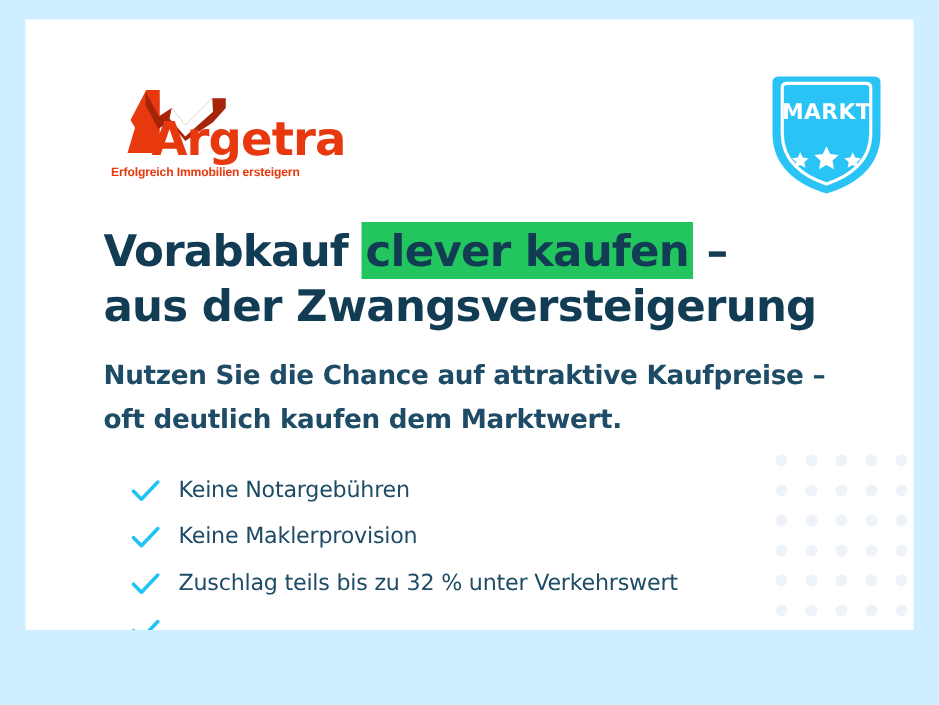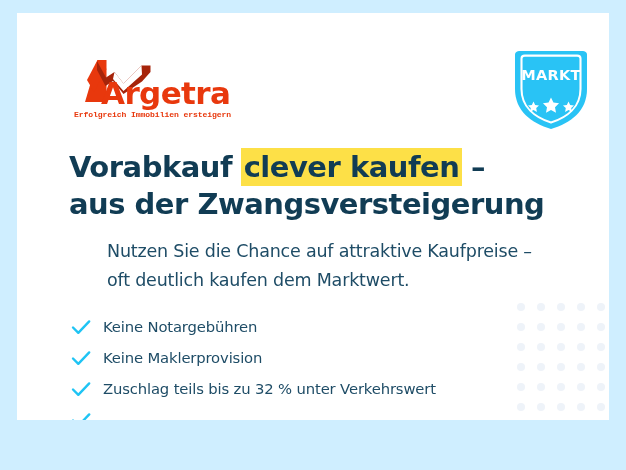--- a/index.html
+++ b/index.html
@@ -70,21 +70,21 @@
     font-size: 31px;
     font-weight: bold;
     letter-spacing: -0.6px;
     color: #e8380d;
     line-height: 1;
   }
   .logo-tag {
     position: absolute;
     left: 1px;
     top: 52px;
-    font-family: Liberation Mono, monospace;
+    font-family: Liberation Sans, sans-serif;
     font-size: 8.1px;
     font-weight: bold;
     letter-spacing: -0.1px;
     color: #e8380d;
     white-space: nowrap;
   }
 
   
   .badge {
     position: absolute;
@@ -115,46 +115,45 @@
     color: #113c54;
     font-family: "DejaVu Sans", sans-serif;
     font-size: 29px;
     font-weight: bold;
     line-height: 37px;
     letter-spacing: -0.5px;
     white-space: nowrap;
   }
   .hl-line { display: block; }
   .hl-mark {
-    background: #fde047;
+    background: #22c55e;
     padding: 2px 3px;
     margin: 0 -1px;
   }
 
   
   .sub {
     position: absolute;
     left: 52px;
     top: 224px;
     width: 500px;
     color: #1e4c66;
     font-family: "DejaVu Sans", sans-serif;
     font-size: 17.5px;
-    font-weight: normal;
+    font-weight: bold;
     line-height: 29px;
     letter-spacing: -0.2px;
     white-space: nowrap;
-    margin-left: 38px;
   }
   .sub-line { display: block; }
 
   
   .bullets {
     position: absolute;
-    left: 53px;
+    left: 69px;
     top: 298px;
     width: 440px;
   }
   .bullet {
     position: relative;
     height: 31px;
     display: flex;
     align-items: center;
   }
   .check {

